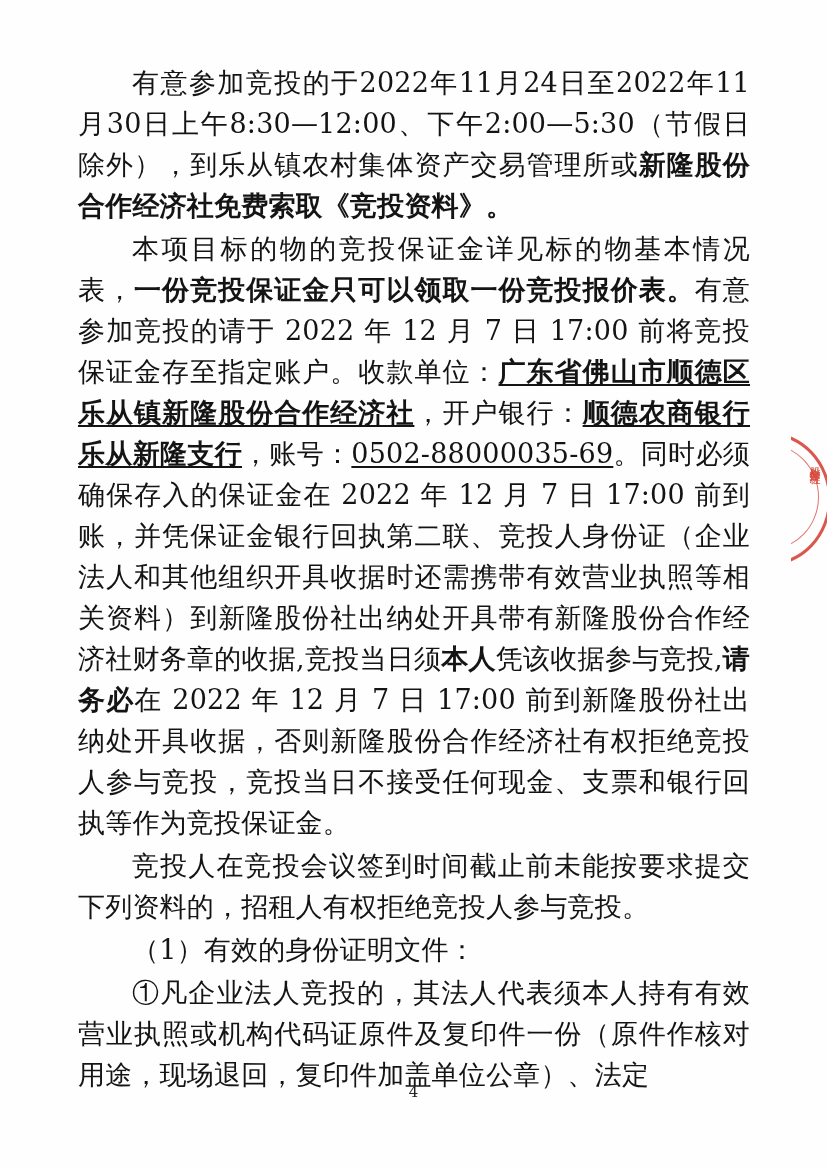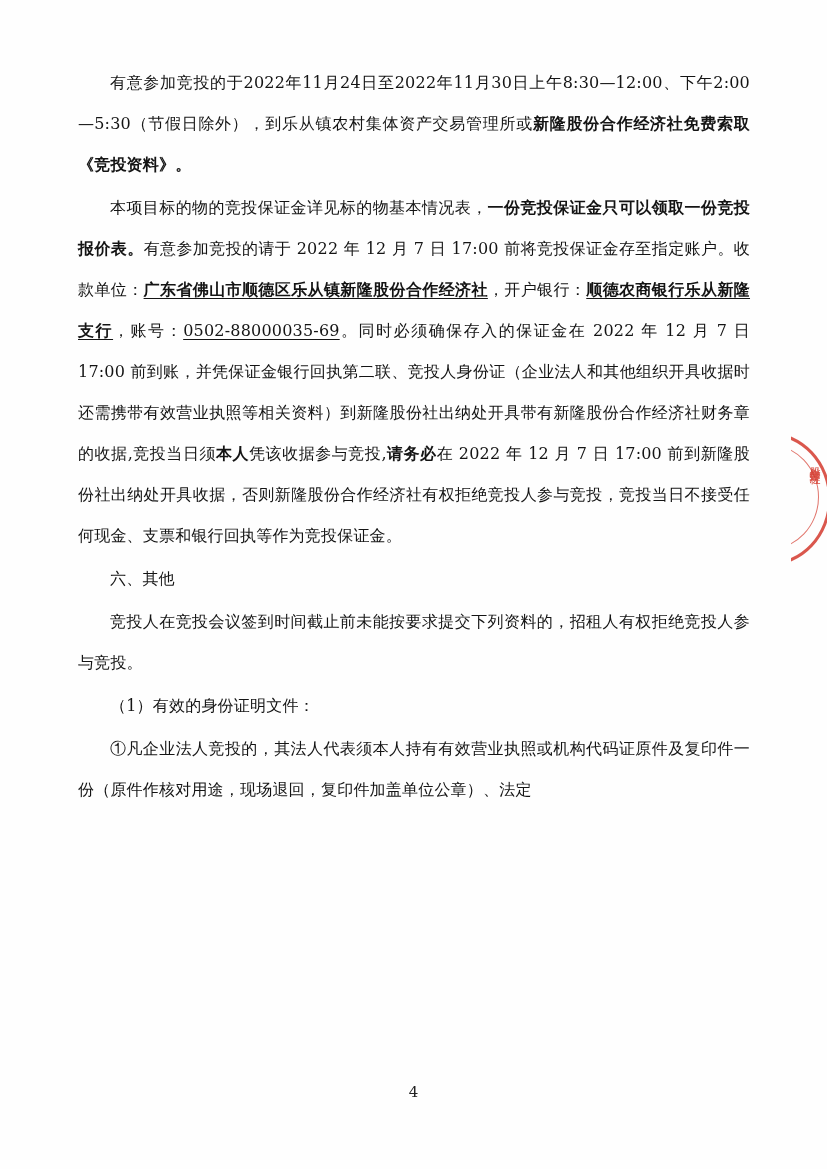--- a/index.html
+++ b/index.html
@@ -23,21 +23,21 @@
     background: #fefefe;
   }
   .content {
     position: absolute;
     left: 78px;
     top: 62px;
     width: 672px;
   }
   p.para {
     margin: 0 0 2px 0;
-    font-size: 16px;
+    font-size: 27px;
     line-height: 41px;
     text-align: justify;
     text-justify: inter-ideograph;
     letter-spacing: 0.2px;
     color: #141414;
   }
   p.indent2 { text-indent: 2em; }
   .b { font-weight: bold; }
   .u { text-decoration: underline; text-underline-offset: 3px; }
   .bu { font-weight: bold; text-decoration: underline; text-underline-offset: 3px; }
@@ -96,21 +96,20 @@
   }
 </style>
 </head>
 <body>
 
 <div class="page">
 
   <div class="content">
     <p class="para indent2"><span>有意参加竞投的于</span><span>2022年11月24日至2022年11月30日上午8:30—12:00、下午2:00—5:30（节假日除外）</span><span>，到乐从镇农村集体资产交易管理所或</span><span class="b">新隆股份合作经济社</span><span class="b">免费索取《竞投资料》。</span></p>
     <p class="para indent2"><span>本项目标的物的竞投保证金详见标的物基本情况表，</span><span class="b">一份竞投保证金只可以领取一份竞投报价表。</span><span>有意参加竞投的请于 2022 年 12 月 7 日 17:00 前将竞投保证金存至指定账户。收款单位：</span><span class="bu">广东省佛山市顺德区乐从镇新隆股份合作经济社</span><span>，开户银行：</span><span class="bu">顺德农商银行乐从新隆支行</span><span>，账号：</span><span class="u">0502-88000035-69</span><span>。同时必须确保存入的保证金在 2022 年 12 月 7 日 17:00 前到账，并凭保证金银行回执第二联、竞投人身份证（企业法人和其他组织开具收据时还需携带有效营业执照等相关资料）到新隆股份社出纳处开具带有新隆股份合作经济社财务章的收据,竞投当日须</span><span class="b">本人</span><span>凭该收据参与竞投,</span><span class="b">请务必</span><span>在 2022 年 12 月 7 日 17:00 前到新隆股份社出纳处开具收据，否则新隆股份合作经济社有权拒绝竞投人参与竞投，竞投当日不接受任何现金、支票和银行回执等作为竞投保证金。</span></p>
-    <p class="para indent2"><span>六、其他</span></p>
     <p class="para indent2"><span>竞投人在竞投会议签到时间截止前未能按要求提交下列资料的，招租人有权拒绝竞投人参与竞投。</span></p>
     <p class="para indent2"><span>（1）有效的身份证明文件：</span></p>
     <p class="para indent2"><span>①凡企业法人竞投的，其法人代表须本人持有有效营业执照或机构代码证原件及复印件一份（原件作核对用途，现场退回，复印件加盖单位公章）、法定</span></p>
   </div>
 
   <div class="seal">
     <div class="arc"></div>
     <div class="arc2"></div>
     <div class="sealtext">股份合作经济社</div>
   </div>

